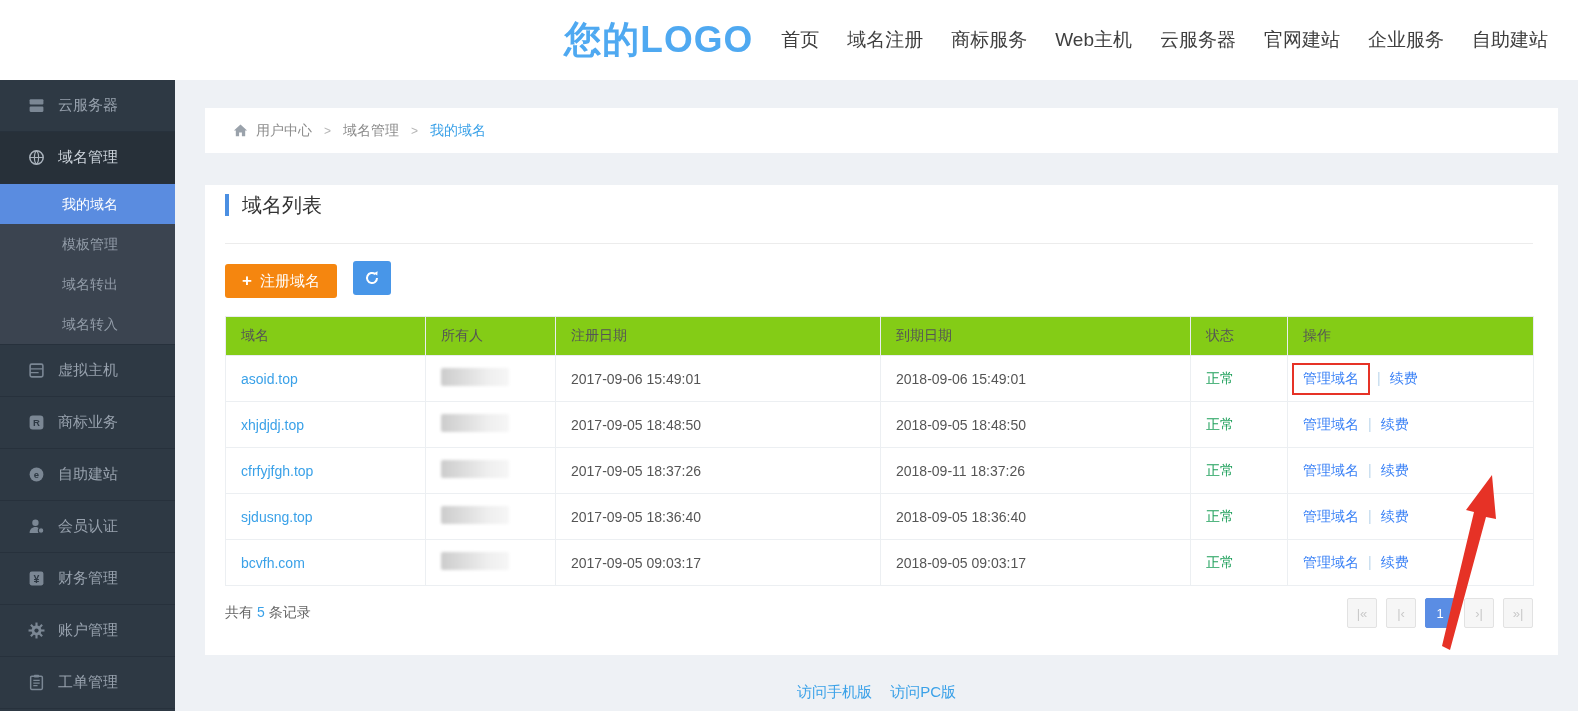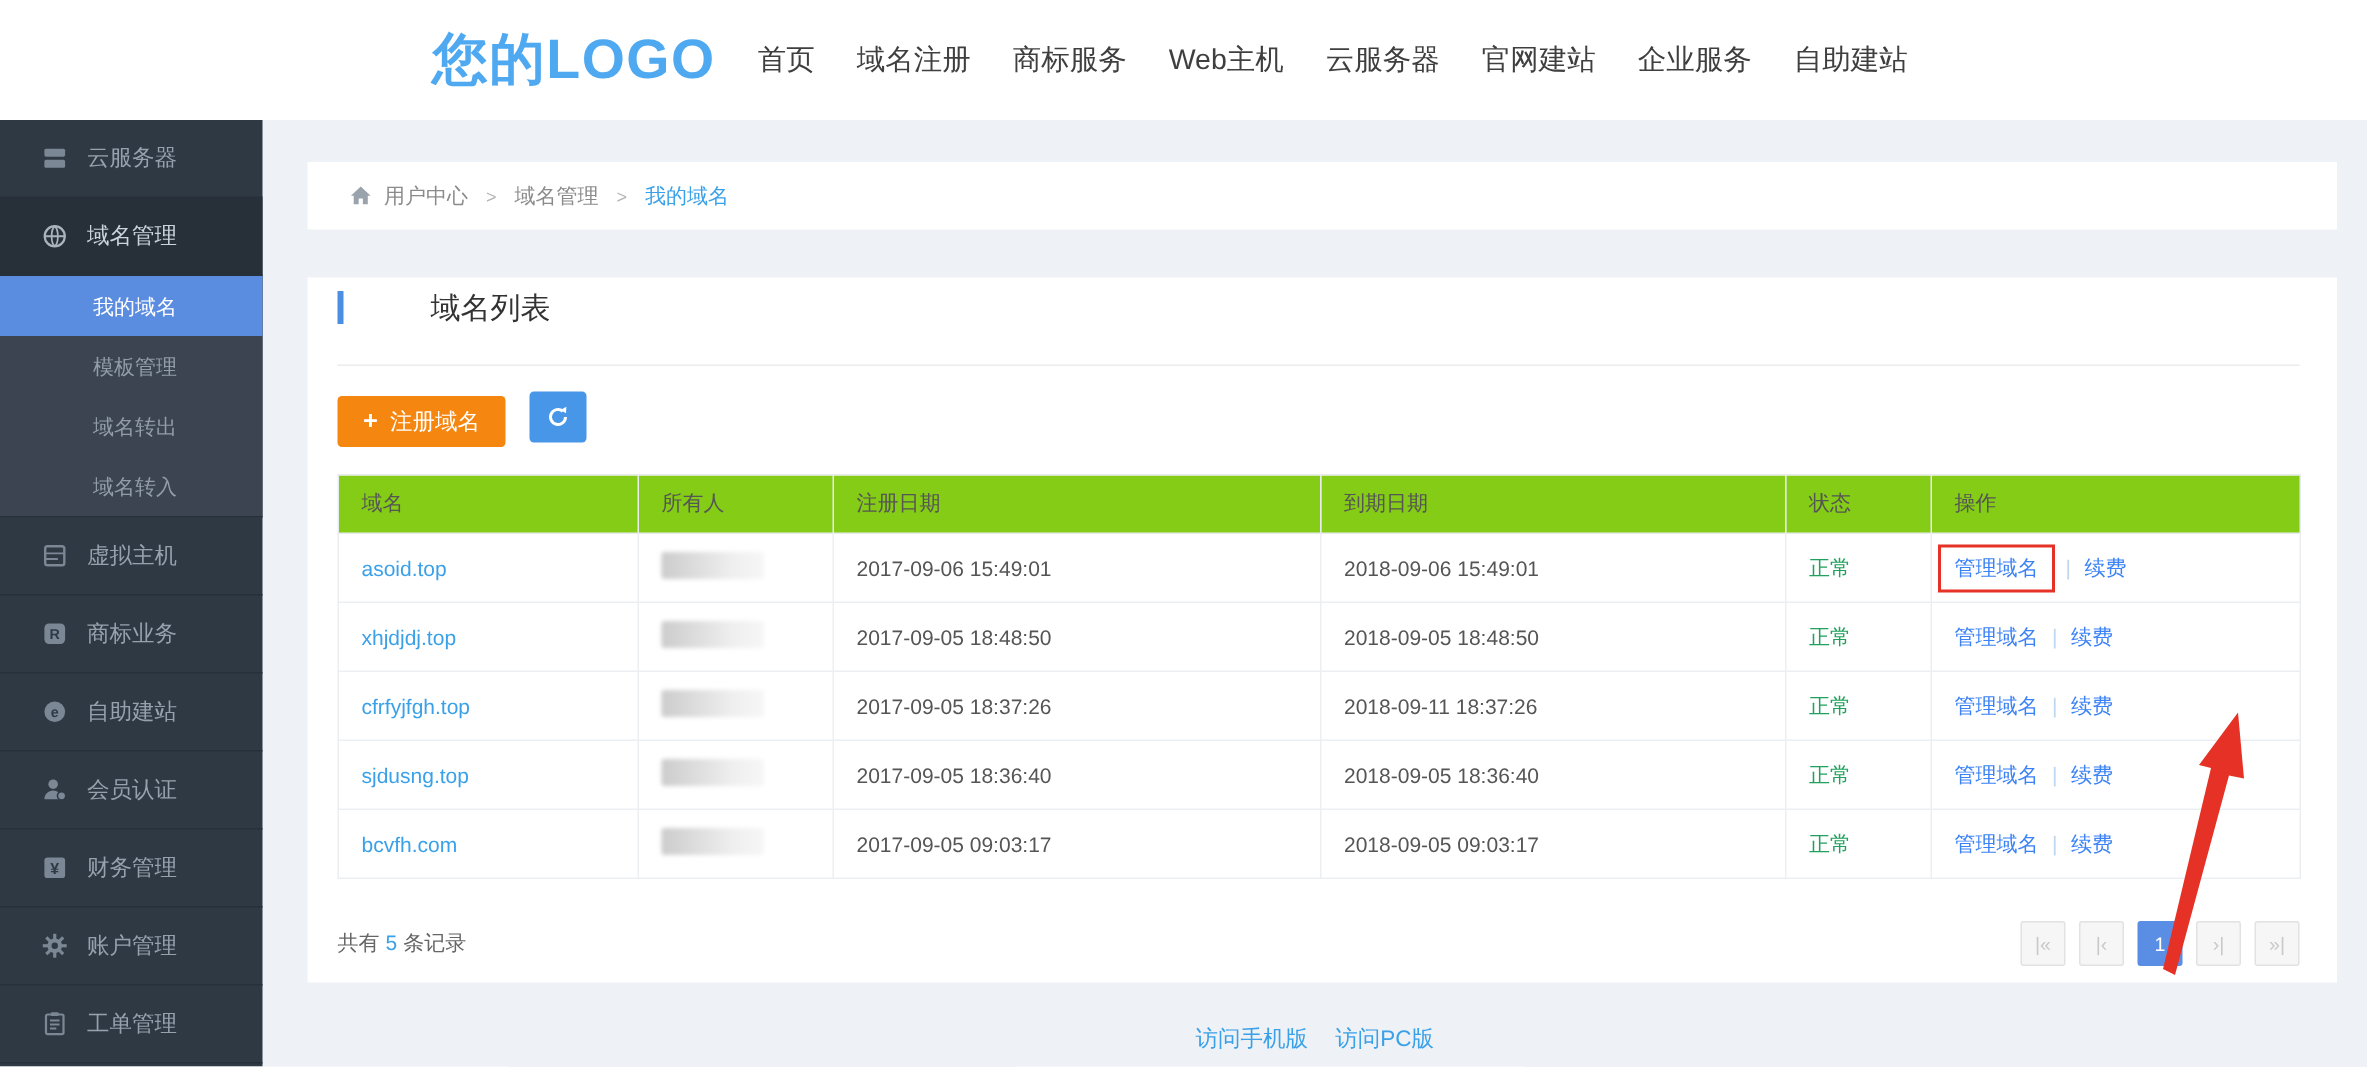--- a/index.html
+++ b/index.html
@@ -8,21 +8,21 @@
     font-family:"Liberation Sans", sans-serif;
     background:#eef1f5; position:relative; overflow:hidden;
     color:#333;
   }
   a { text-decoration:none; cursor:pointer; }
 
   
   .header {
     position:absolute; top:0; left:0; width:1578px; height:80px;
     background:#ffffff; z-index:3;
-    display:flex; align-items:center; justify-content:center;
+    display:flex; align-items:center; justify-content:flex-end;
     padding:0 30px 0 12px;
   }
   .logo { font-size:37px; font-weight:bold; color:#4fa9f1; letter-spacing:1px; }
   .top-nav { display:flex; align-items:center; }
   .top-nav a { color:#3f3f3f; font-size:19px; margin-left:28px; white-space:nowrap; }
 
   
   .sidebar {
     position:absolute; top:80px; left:0; width:175px; bottom:0;
     background:#2e3944; z-index:2;
@@ -57,21 +57,21 @@
 
   .panel {
     position:absolute; left:30px; top:105px; width:1353px; height:470px;
     background:#ffffff; padding:20px 25px 20px 20px;
   }
   .panel-title-row {
     display:flex; align-items:center; height:30px;
     border-bottom:1px solid #ececec; padding-bottom:38px;
   }
   .title-bar { width:4px; height:22px; background:#4b8fe2; margin-right:13px; }
-  .panel-title { font-size:20px; color:#333;margin-left:45px; }
+  .panel-title { font-size:20px; color:#333; }
 
   .toolbar { margin-top:17px; display:flex; align-items:center; justify-content:space-between; }
   .btn-register {
     background:#f5860f; color:#fff; font-size:15px; border:none; border-radius:3px;
     height:34px; padding:0 17px; cursor:pointer; display:inline-flex; align-items:center;
   }
   .btn-register .plus { font-size:17px; margin-right:8px; font-weight:bold; }
   .btn-refresh {
     background:#4896e8; border:none; border-radius:3px; height:34px; width:38px;
     margin-left:12px; cursor:pointer; display:inline-flex; align-items:center; justify-content:center;
@@ -113,21 +113,21 @@
     display:inline-block; width:68px; height:18px; border-radius:2px;
     background:linear-gradient(90deg,#cccccc,#efefef 70%,#f6f6f6);
     filter:blur(1.5px);
   }
   .status-ok { color:#21a15d; }
   .act a { color:#3b82f6; }
   .act .sep { color:#bed7ec; margin:0 9px; }
   .red-outline { display:inline-block; border:2px solid #e63226; padding:5px 9px; margin:-9px -2px -9px -11px; }
 
   
-  .table-footer { width:1308px; margin-top:28px; display:flex; align-items:center; justify-content:space-between; }
+  .table-footer { width:1308px; margin-top:12px; display:flex; align-items:center; justify-content:space-between; }
   .summary { font-size:14px; color:#666; }
   .summary .cnt { color:#3aa1e8; margin:0 4px; }
   .pager { display:flex; }
   .page-btn {
     min-width:30px; height:30px; margin-left:9px; border:1px solid #e2e2e2; background:#f6f6f6;
     color:#c9c9c9; font-size:13px; display:inline-flex; align-items:center; justify-content:center;
     cursor:pointer; border-radius:2px; padding:0 6px;
   }
   .page-btn.active { background:#5a8de4; border-color:#5a8de4; color:#fff; }
 

